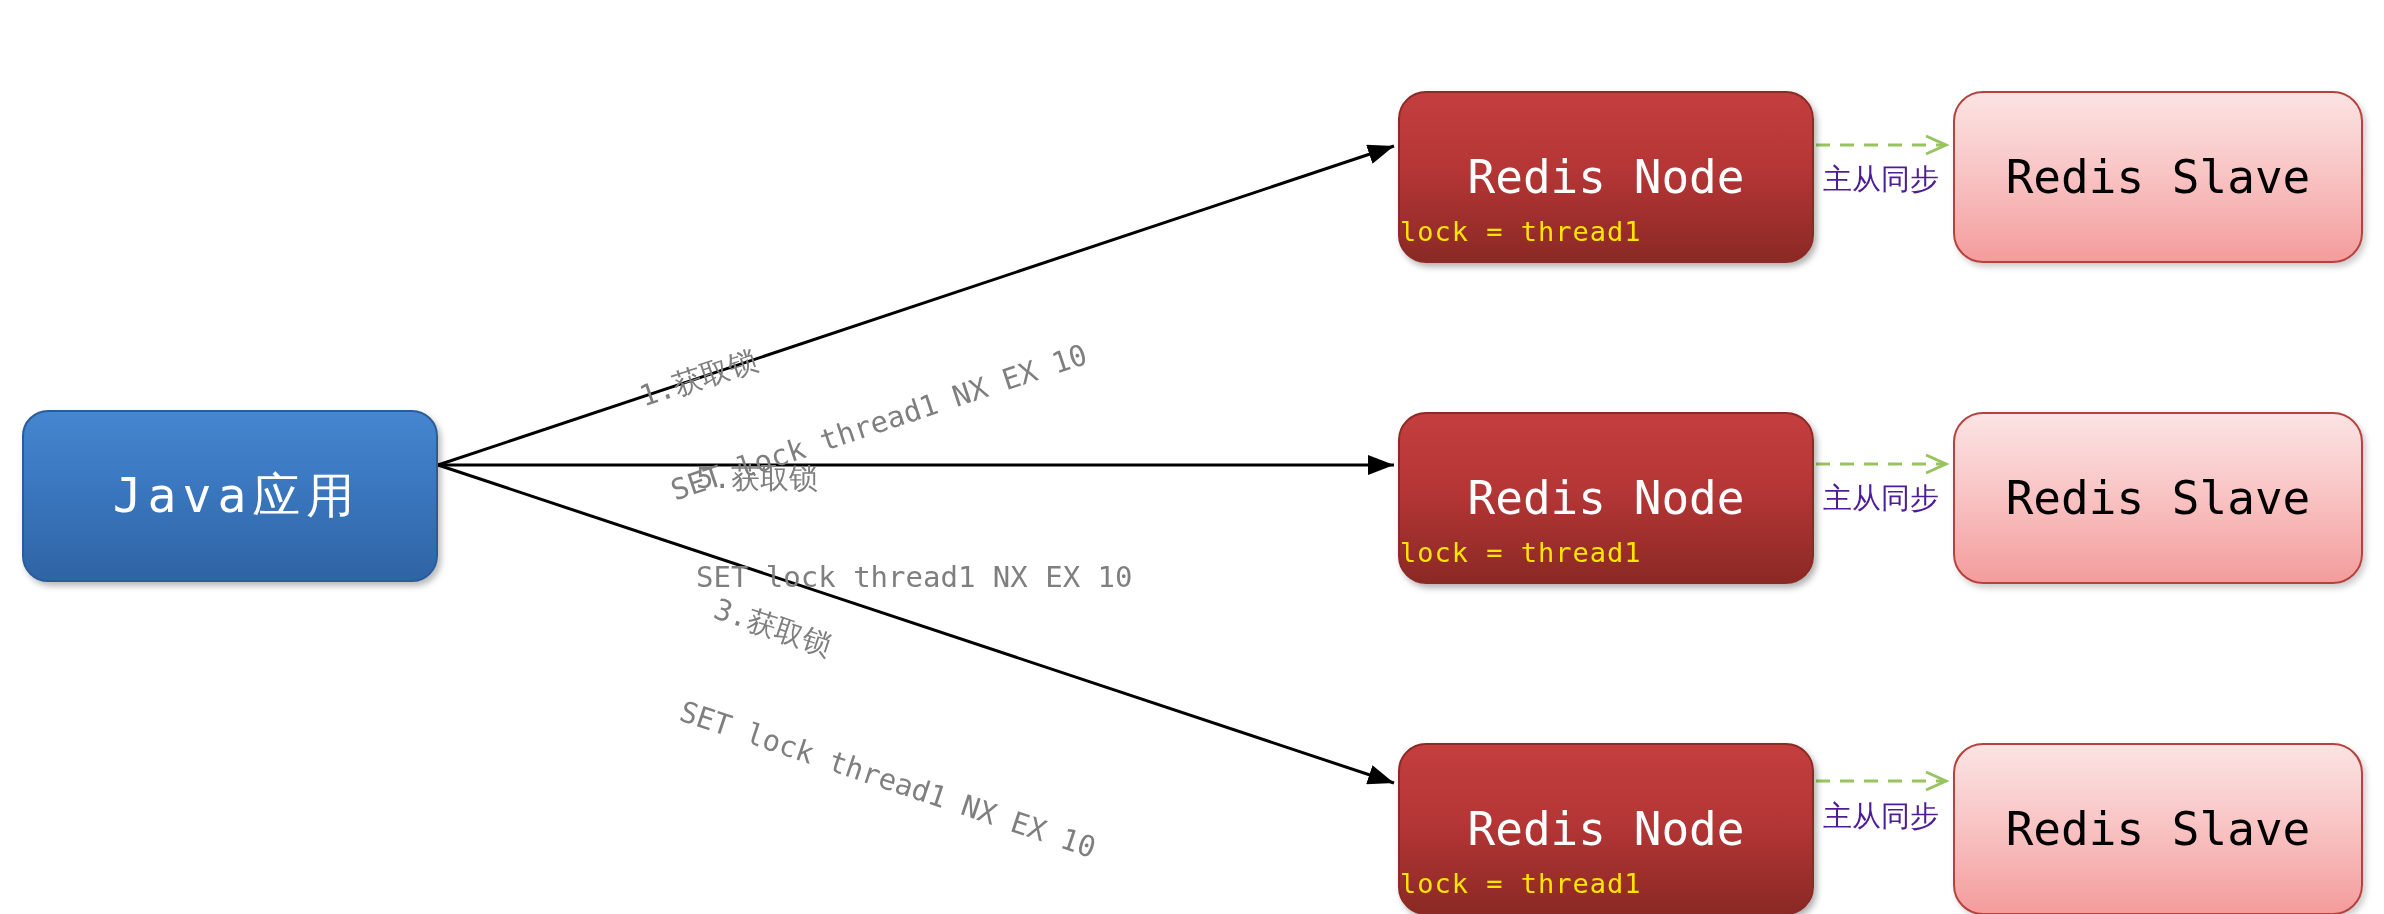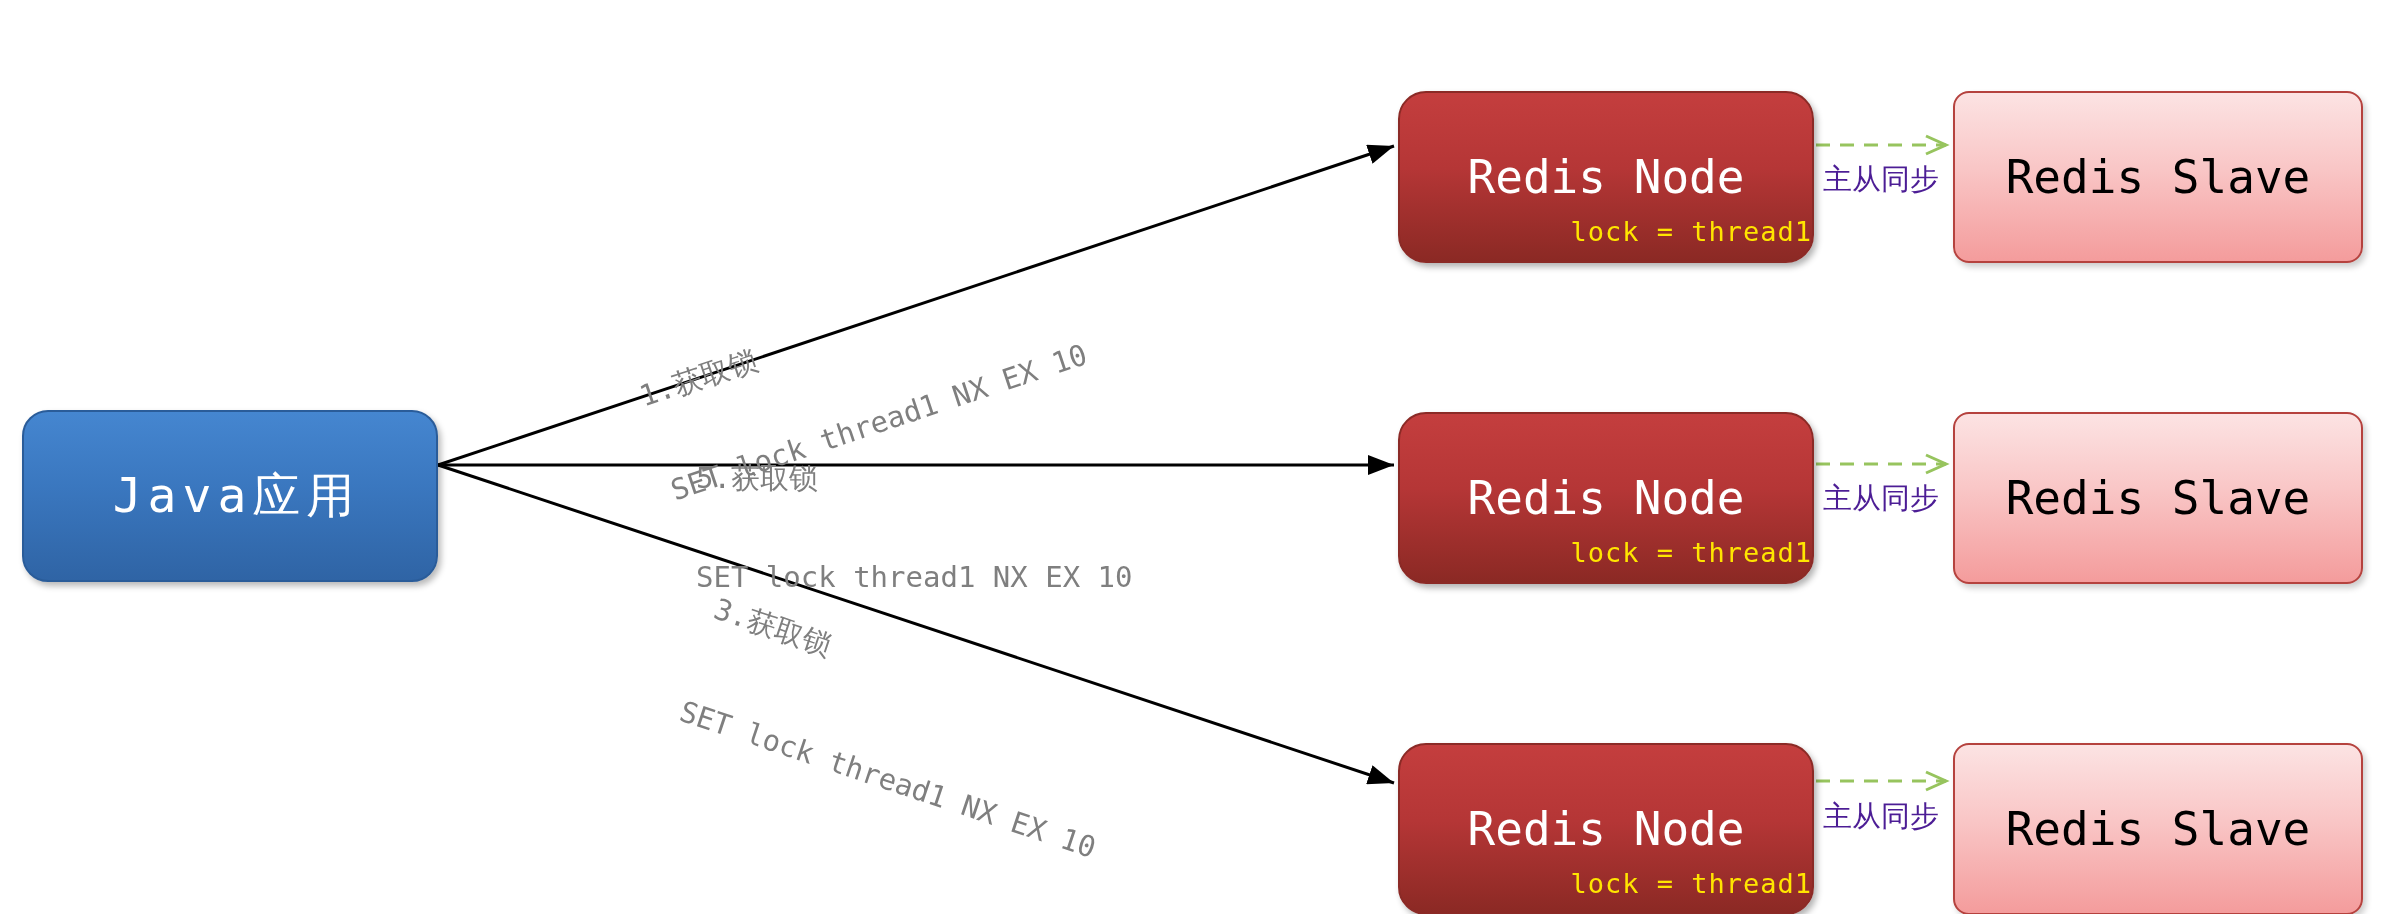--- a/index.html
+++ b/index.html
@@ -27,26 +27,26 @@
   }
   .node{
     left:1398px;width:416px;height:172px;
     background:linear-gradient(180deg,#c43e3e 0%,#b53636 45%,#8b2924 100%);
     border:2px solid #8b2a26;border-radius:28px;
     box-shadow:3px 4px 6px rgba(0,0,0,.3);
     color:#ffffff;font-size:46px;
   }
   .node .value{
     position:absolute;left:0;bottom:14px;width:100%;
-    text-align:right;color:#ffe500;font-size:27px;letter-spacing:1px;
+    text-align:left;color:#ffe500;font-size:27px;letter-spacing:1px;
   }
   .slave{
     left:1953px;width:410px;height:172px;
     background:linear-gradient(180deg,#fce3e3 0%,#f9c6c6 45%,#f49c9c 100%);
-    border:2px solid #b5423e;border-radius:16px;
+    border:2px solid #b5423e;border-radius:30px;
     box-shadow:3px 4px 6px rgba(0,0,0,.2);
     color:#000000;font-size:46px;
   }
   .row1 .node,.row1 .slave{top:58px;}
   .row2 .node,.row2 .slave{top:379px;}
   .row3 .node,.row3 .slave{top:710px;}
 
   .edge-label{
     position:absolute;
     color:#7f7f7f;font-size:29px;line-height:33px;

